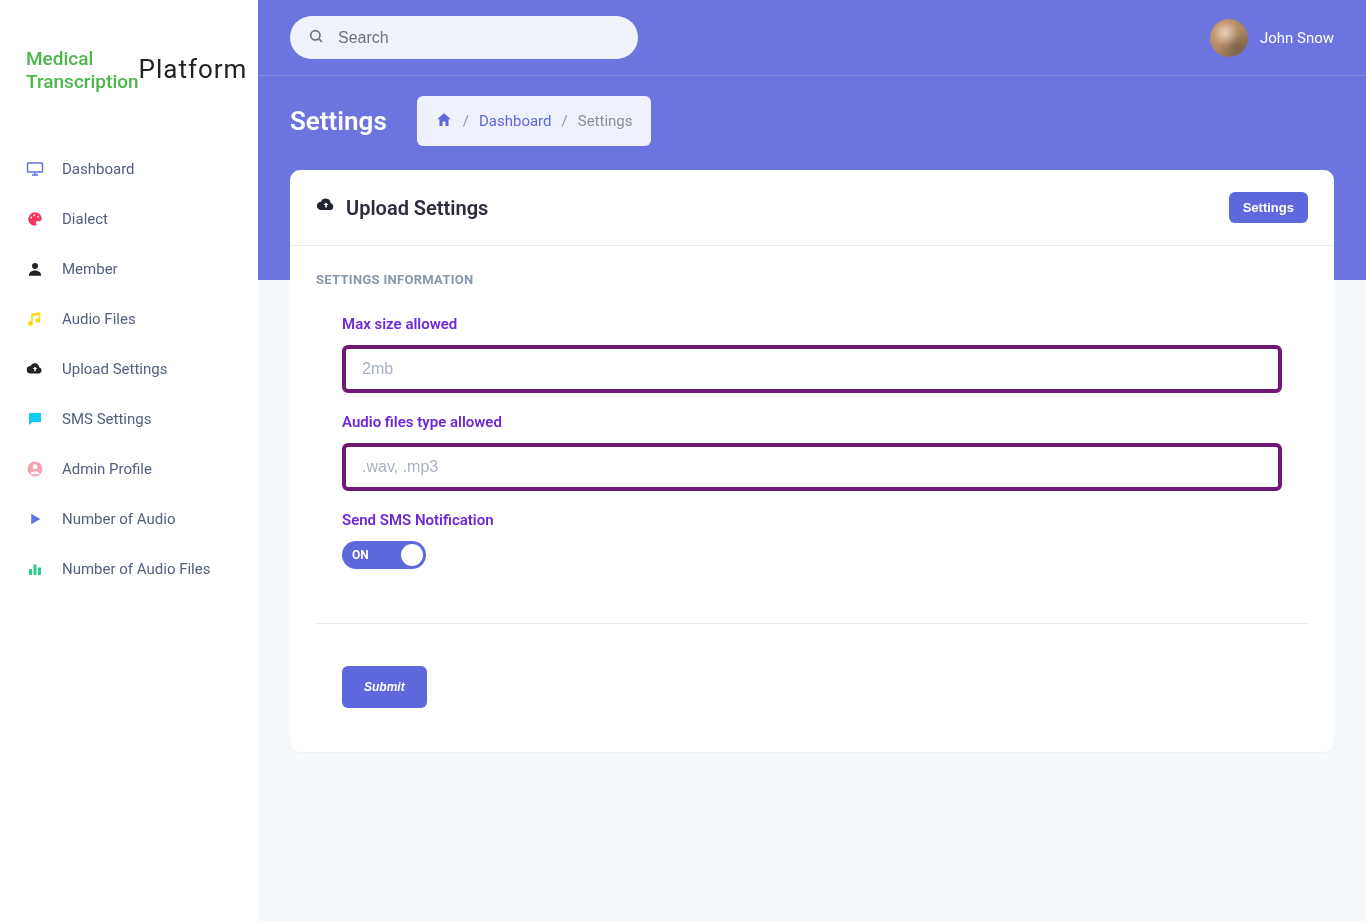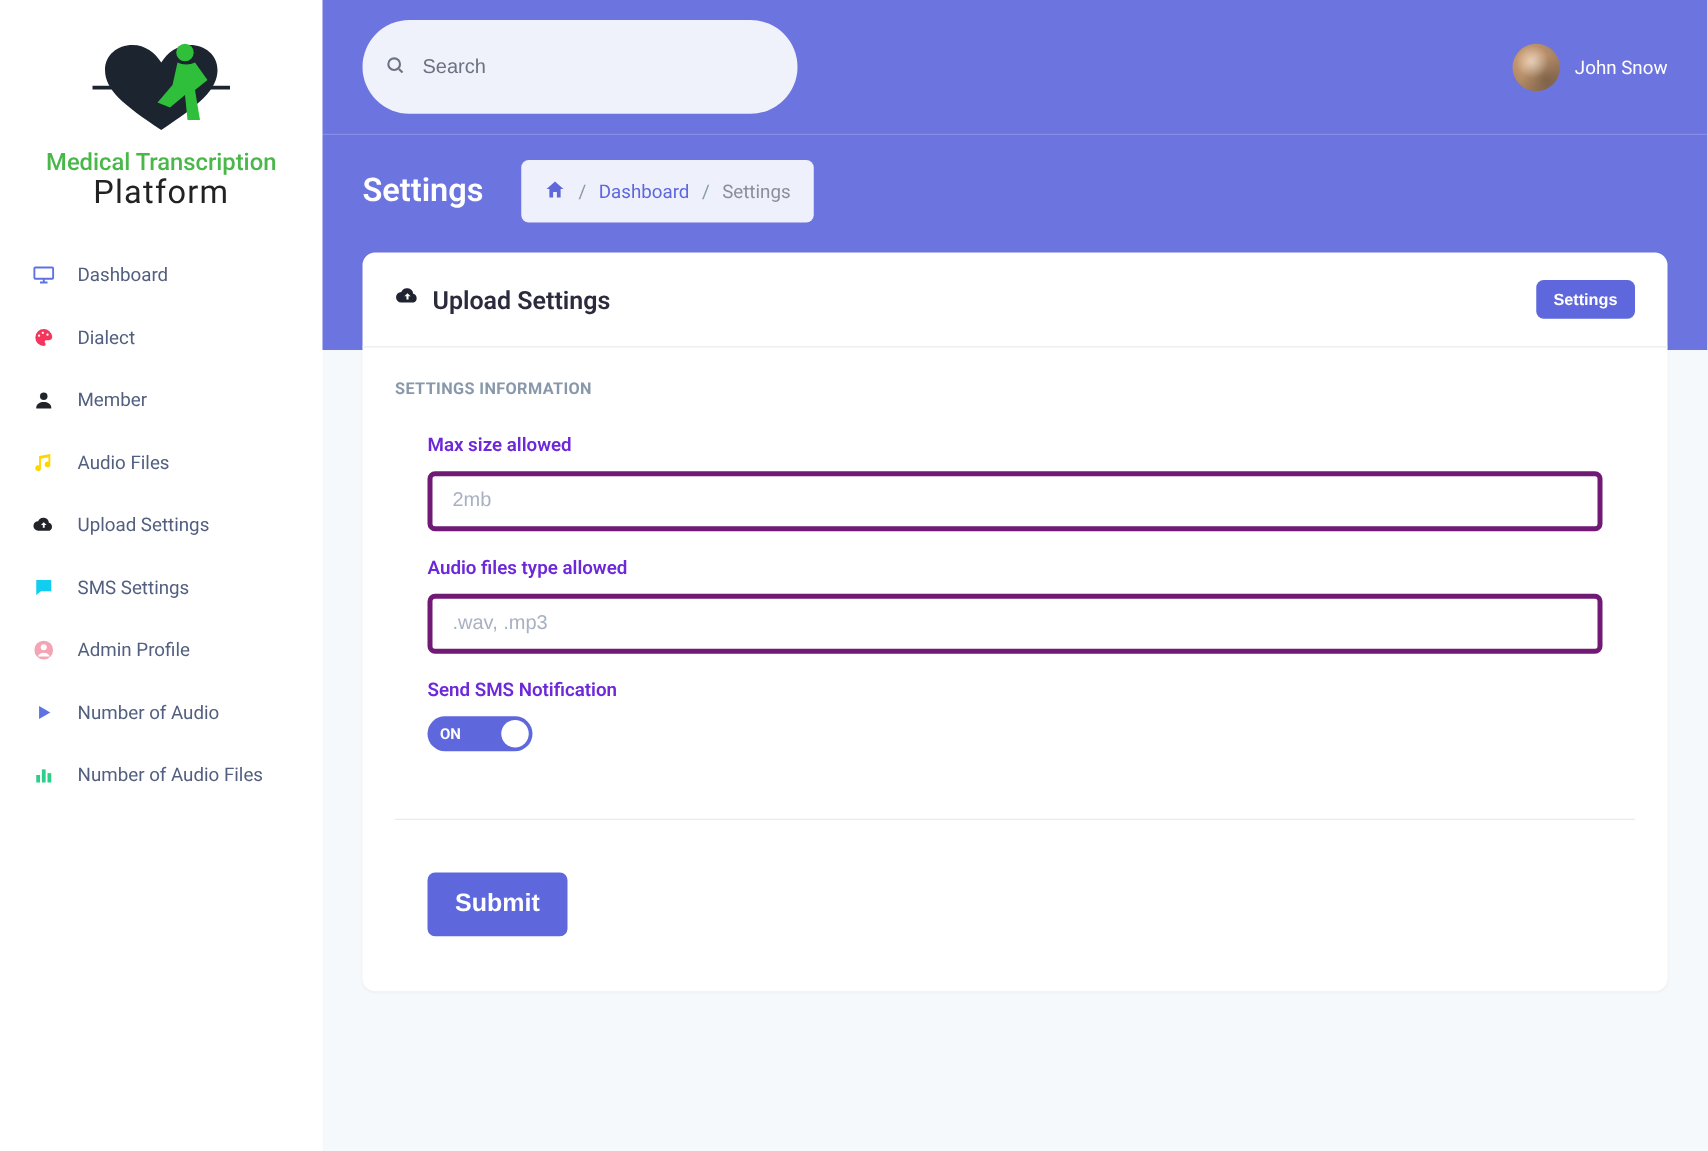--- a/index.html
+++ b/index.html
@@ -10,35 +10,35 @@
     --sidebar-text:#525f7f;
     --border:#e9ecef;
     --bg:#f6f9fc;
     --badge:#ced4da;
     --white:#ffffff;
   }
   html,body{margin:0;padding:0;height:100%;font-family:-apple-system, BlinkMacSystemFont, "Segoe UI", Roboto, Helvetica, Arial, sans-serif; font-size:15px; color:var(--text-dark); background:var(--bg);}
   body{display:flex; min-height:100vh;}
   
   .sidebar{width:258px; background:var(--white); flex-shrink:0; display:flex; flex-direction:column; padding-top:8px;}
-  .logo{padding:14px 26px 10px 26px; display:flex; flex-direction:column; align-items:center;}
+  .logo{padding:14px 26px 10px 26px; display:flex; align-items:center;}
   .logo-mark{position:relative; width:170px; height:96px;}
   .logo-mark svg{width:100%; height:100%;}
   .logo-text1{color:#4ab74a; font-weight:500; font-size:19px;}
   .logo-text2{color:#222; font-weight:400; font-size:26px; letter-spacing:1px; margin-top:-2px;}
   .nav{margin-top:16px;}
   .nav-item{display:flex; align-items:center; height:50px; padding:0 24px; color:var(--sidebar-text); text-decoration:none; cursor:pointer;}
   .nav-icon{width:22px; height:22px; margin-right:16px; display:inline-flex; align-items:center; justify-content:center; flex-shrink:0;}
   .nav-icon svg{width:18px; height:18px;}
   .nav-label{font-size:15px;}
   
   .main{flex:1; position:relative; min-width:0;}
   .bgband{position:absolute; left:0; right:0; top:0; height:280px; background:var(--purple); z-index:0;}
   .header{position:relative; z-index:1; display:flex; align-items:center; justify-content:space-between; padding:16px 32px 16px 32px;}
-  .search{display:flex; align-items:center; background:#eff1fb; border-radius:999px; width:312px; height:43px; padding:16px 18px;justify-content:flex-end;}
+  .search{display:flex; align-items:center; background:#eff1fb; border-radius:999px; width:312px; height:43px; padding:0 18px;justify-content:flex-end;}
   .search-icon{color:#6b7280; margin-right:12px;}
   .search-input{border:none; background:transparent; outline:none; font-size:16px; color:#374151; flex:1;}
   .search-input::placeholder{color:#6b7280;}
   .account{display:flex; align-items:center; color:#fff; font-weight:400; cursor:pointer;}
   .avatar{width:38px; height:38px; border-radius:50%; background:radial-gradient(circle at 35% 35%, #d7a97e, #8a6a4e); margin-right:12px; position:relative; overflow:hidden;}
   .avatar:after{content:""; position:absolute; inset:0; background:radial-gradient(circle at 42% 38%, rgba(255,255,255,.45), transparent 40%), radial-gradient(circle at 70% 75%, rgba(0,0,0,.25), transparent 50%);}
   .hr-line{position:relative; z-index:1; height:1px; background:rgba(255,255,255,.18); margin:0 0 20px 0;}
   
   .titlebar{position:relative; z-index:1; display:flex; align-items:center; padding:0 32px 24px 32px;}
   .page-title{color:#fff; font-weight:600; font-size:26px; margin-right:30px;}
@@ -57,21 +57,21 @@
   .section-heading{color:var(--muted); letter-spacing:.3px; font-weight:700; font-size:13px; text-transform:uppercase; padding:26px 26px 8px 26px;}
   .form{padding:10px 26px 26px 26px;}
   .form-group{padding:10px 26px 10px 26px;}
   .label{color:#6d28d9; font-weight:600; font-size:15px; margin-bottom:12px; display:block;}
   .input{width:100%; box-sizing:border-box; height:48px; border:4px solid #701a75; border-radius:6px; background:#fff; padding:0 16px; font-size:16px; color:#a8b1c2;}
   .toggle{width:64px; height:28px; border-radius:999px; background:var(--purple-dark); position:relative; display:inline-flex; align-items:center; padding:0 10px; color:#fff; font-weight:700; font-size:12px; cursor:pointer;}
   .toggle .knob{position:absolute; right:3px; top:3px; width:22px; height:22px; background:#fff; border-radius:50%;}
   .toggle .on-label{margin-right:18px;}
   .divider{height:1px; background:var(--border); margin:18px 26px;}
   .submit-row{padding:24px 26px 44px 52px;}
-  .btn-submit{background:var(--purple-dark); color:#fff; padding:14px 22px; font-size:20px; border-radius:6px;}
+  .btn-submit{background:var(--purple-dark); color:#fff; padding:14px 22px; font-size:12px; border-radius:6px;font-style:italic;}
 </style>
 </head>
 <body>
 
 <aside class="sidebar">
   <div class="logo">
 
     <div class="logo-mark">
       <svg viewBox="0 0 170 96">
 

